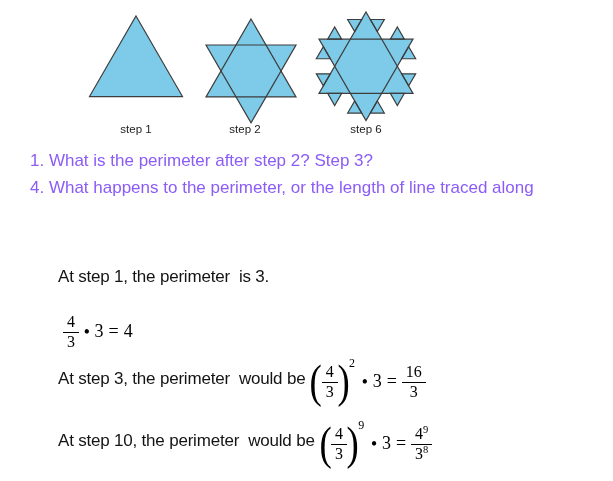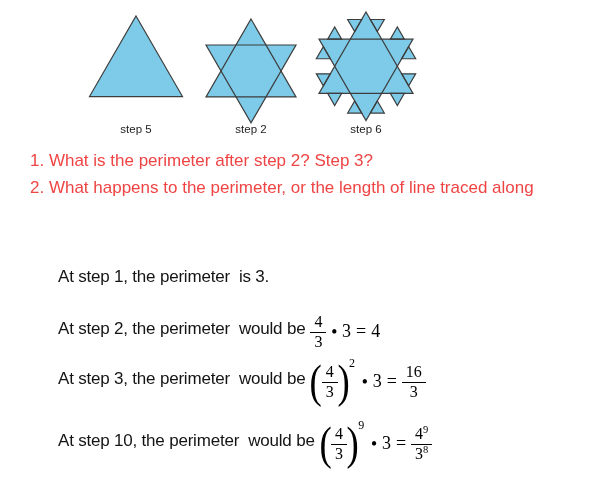--- a/index.html
+++ b/index.html
@@ -18,21 +18,21 @@
     font-size:11.5px;
     color:#1c1c1c;
     white-space:nowrap;
   }
   .questions{
     position:absolute;
     left:30px;top:147px;
     width:575px;
     font-size:17px;
     line-height:27px;
-    color:#ef4444;
+    color:#8b5cf6;
   }
   .q-line{white-space:pre;}
   .answers-block{position:absolute;left:0;top:12px;width:613px;height:481px;}
   .answer-row{
     position:absolute;
     left:58px;
     display:flex;
     align-items:center;
     white-space:pre;
     font-size:17px;
@@ -116,28 +116,28 @@
         <polygon points="354.67,31.63 361.67,19.51 347.67,19.51" fill="none" stroke="#3D3D3D" stroke-width="1.2" stroke-linejoin="miter"></polygon>
         <polygon points="327.67,39.14 341.67,39.14 334.67,27.01" fill="none" stroke="#3D3D3D" stroke-width="1.2" stroke-linejoin="miter"></polygon>
         <polygon points="390.33,39.14 404.33,39.14 397.33,27.01" fill="none" stroke="#3D3D3D" stroke-width="1.2" stroke-linejoin="miter"></polygon>
         <polygon points="408.67,46.64 401.67,58.77 415.67,58.77" fill="none" stroke="#3D3D3D" stroke-width="1.2" stroke-linejoin="miter"></polygon>
         <polygon points="377.33,100.91 370.33,113.04 384.33,113.04" fill="none" stroke="#3D3D3D" stroke-width="1.2" stroke-linejoin="miter"></polygon>
         <polygon points="361.67,113.04 354.67,100.91 347.67,113.04" fill="none" stroke="#3D3D3D" stroke-width="1.2" stroke-linejoin="miter"></polygon>
         <polygon points="330.33,58.77 323.33,46.64 316.33,58.77" fill="none" stroke="#3D3D3D" stroke-width="1.2" stroke-linejoin="miter"></polygon>
       </g>
     </svg>
 
-  <span class="fig-label" style="left:136px">step 5</span>
-  <span class="fig-label" style="left:251px">step 2</span>
+  <span class="fig-label" style="left:136px">step 1</span>
+  <span class="fig-label" style="left:245px">step 2</span>
   <span class="fig-label" style="left:366px">step 6</span>
 
   <div class="questions">
     <div class="q-line">1. What is the perimeter after step 2? Step 3?</div>
-    <div class="q-line">2. What happens to the perimeter, or the length of line traced along</div>
+    <div class="q-line">4. What happens to the perimeter, or the length of line traced along</div>
   </div>
 
   <div class="answers-block" id="answers">
       <div class="answer-row" style="top: 252px; height: 26px;"><span>At step 1, the perimeter  is 3.</span></div>
-      <div class="answer-row" style="top: 291px; height: 52px;"><span>At step 2, the perimeter  would be</span><span class="math"><span class="frac"><span class="num">4</span><span class="den">3</span></span><span class="op-dot">•</span><span class="mnum">3</span><span class="meq">=</span><span class="mnum">4</span></span></div>
+      <div class="answer-row" style="top: 291px; height: 52px;"><span class="math"><span class="frac"><span class="num">4</span><span class="den">3</span></span><span class="op-dot">•</span><span class="mnum">3</span><span class="meq">=</span><span class="mnum">4</span></span></div>
       <div class="answer-row" style="top: 341px; height: 52px;"><span>At step 3, the perimeter  would be</span><span class="math"><span class="paren">(</span><span class="frac"><span class="num">4</span><span class="den">3</span></span><span class="paren">)</span><span class="paren-exp">2</span><span class="op-dot">•</span><span class="mnum">3</span><span class="meq">=</span><span class="frac"><span class="num">16</span><span class="den">3</span></span></span></div>
       <div class="answer-row" style="top: 400px; height: 58px;"><span>At step 10, the perimeter  would be</span><span class="math"><span class="paren">(</span><span class="frac"><span class="num">4</span><span class="den">3</span></span><span class="paren">)</span><span class="paren-exp">9</span><span class="op-dot">•</span><span class="mnum">3</span><span class="meq">=</span><span class="frac"><span class="num">4<sup class="msup">9</sup></span><span class="den">3<sup class="msup">8</sup></span></span></span></div>
     </div>
 </div>
 
 </body></html>

